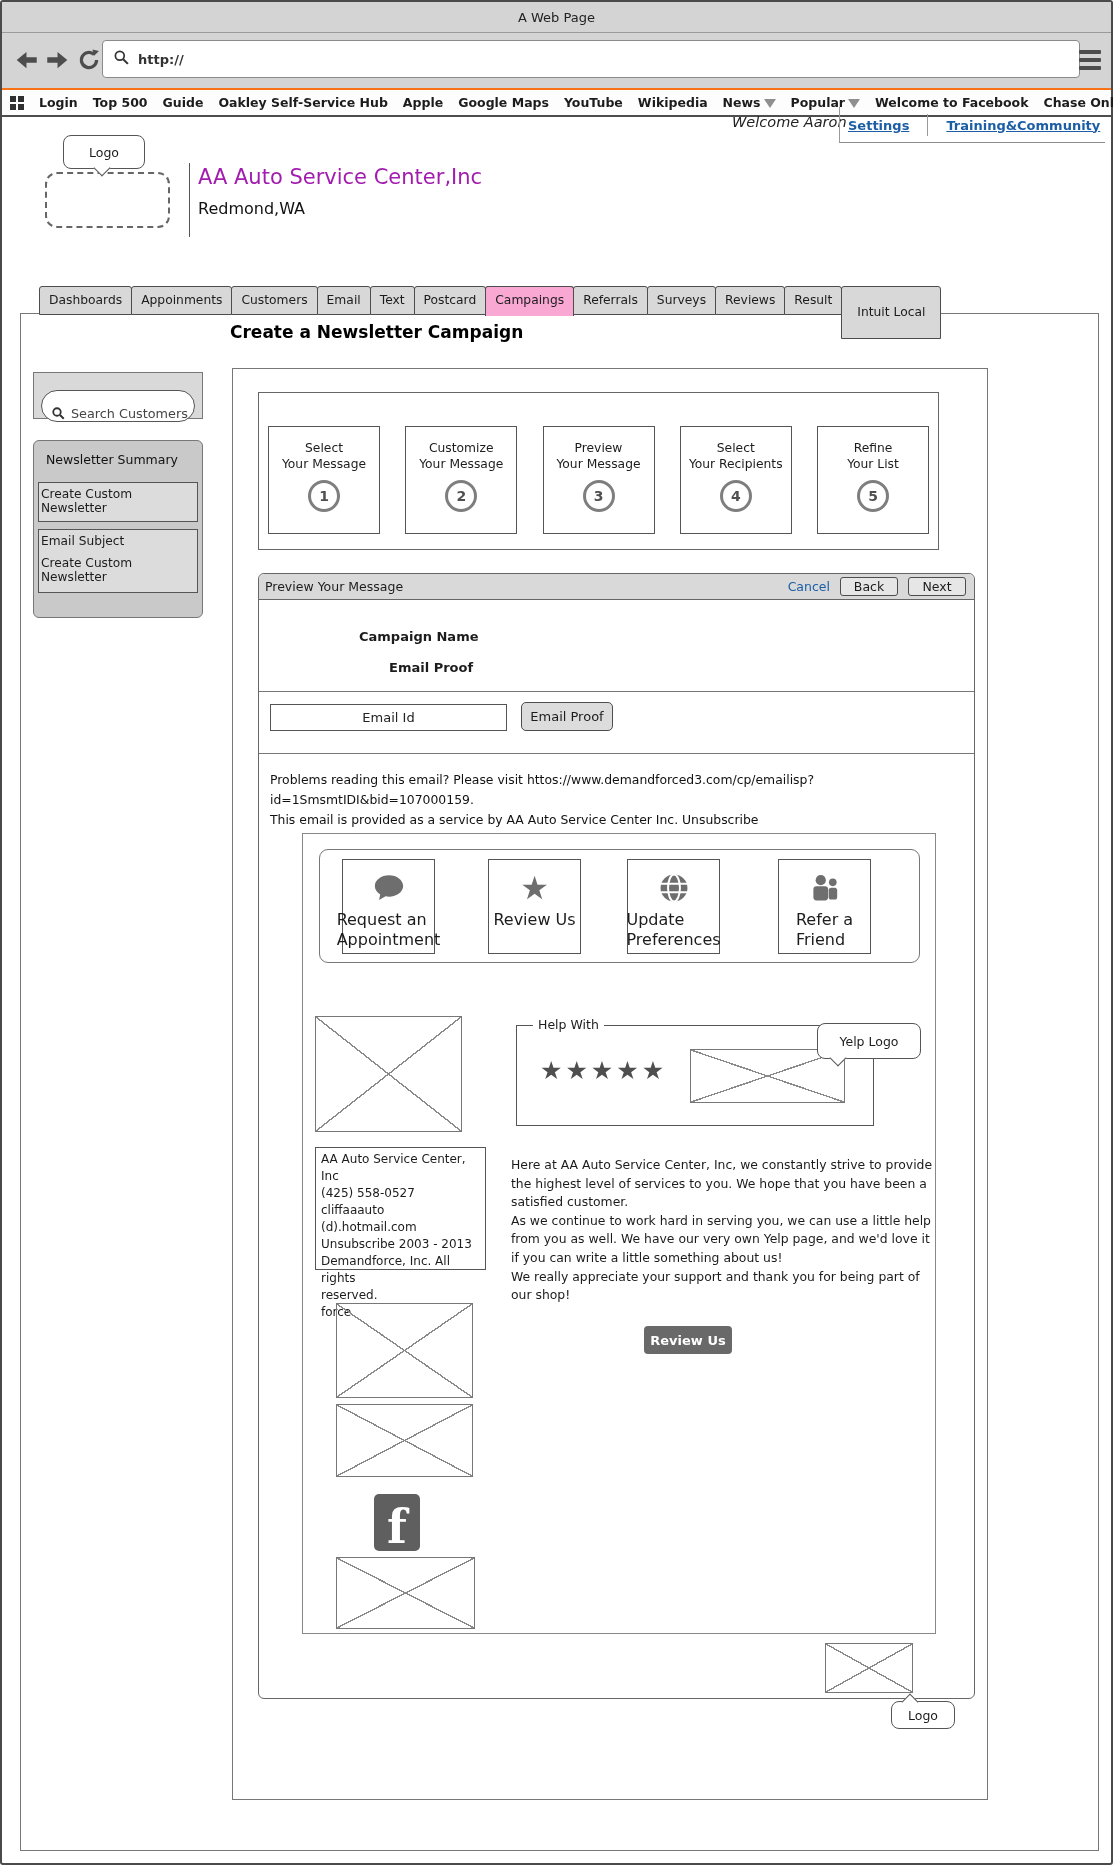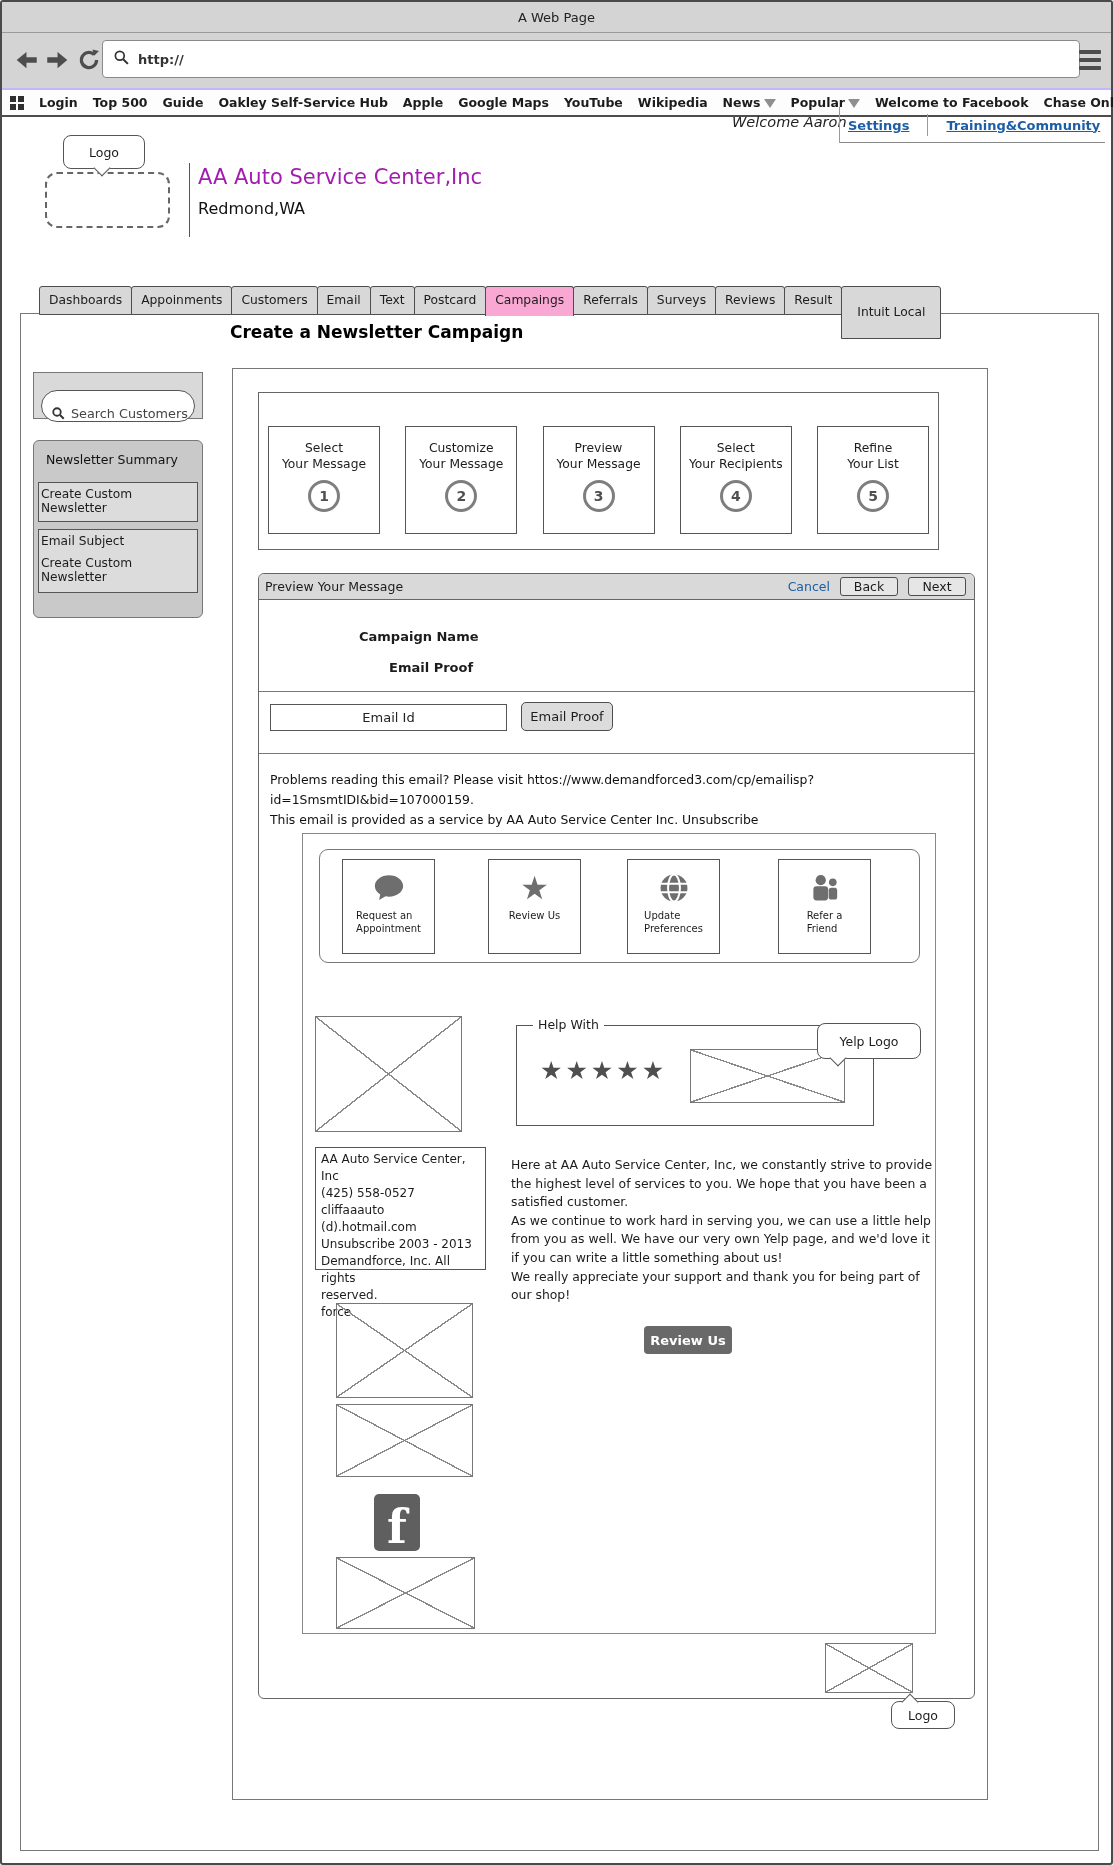--- a/index.html
+++ b/index.html
@@ -13,21 +13,21 @@
             font-size:13px;color:#222;}
   .toolbar{position:absolute;left:2px;top:33px;right:2px;height:55px;background:#d4d4d4;}
   .navbtn{position:absolute;top:14px;width:26px;height:26px;}
   .urlfield{position:absolute;left:100px;top:7px;width:978px;height:38px;background:#fff;
             border:1px solid #8a8a8a;border-radius:4px;box-sizing:border-box;
             display:flex;align-items:center;gap:8px;padding-left:10px;}
   .urltext{font-size:13px;font-weight:bold;color:#333;}
   .hamb{position:absolute;right:10px;top:17px;width:22px;height:20px;display:flex;flex-direction:column;justify-content:space-between;}
   .hamb div{height:4px;background:#4d4d4d;border-radius:1px;}
   .bookbar{position:absolute;left:2px;top:88px;right:2px;height:29px;background:#fdfdfd;
-           border-top:2px solid #c4b5fd;border-bottom:2px solid #4d4d4d;box-sizing:border-box;
+           border-top:2px solid #f97316;border-bottom:2px solid #4d4d4d;box-sizing:border-box;
            display:flex;align-items:center;gap:15px;padding:0 8px;}
   .grid4{display:grid;grid-template-columns:6px 6px;grid-template-rows:6px 6px;gap:2px;}
   .grid4 div{background:#2f2f2f;}
   .bm{font-size:12.5px;font-weight:bold;white-space:nowrap;display:flex;align-items:center;gap:3px;}
   .caret{width:0;height:0;border-left:6px solid transparent;border-right:6px solid transparent;
          border-top:9px solid #8f8f8f;margin-top:2px;}
 
   
   .welcome{position:absolute;left:732px;top:114px;font-style:italic;font-size:14.5px;color:#222;}
   .hnav{position:absolute;left:848px;top:114px;display:flex;gap:18px;align-items:center;}
@@ -98,21 +98,21 @@
   .emailproofbtn{position:absolute;left:262px;top:128px;width:92px;height:29px;background:#dcdcdc;border:1px solid #4d4d4d;
                  border-radius:5px;box-sizing:border-box;display:flex;align-items:center;justify-content:center;font-size:13px;}
   .disclaimer{position:absolute;left:11px;top:196px;width:700px;font-size:12.4px;line-height:1.6;color:#111;}
 
   
   .emailbox{position:absolute;left:43px;top:259px;width:634px;height:801px;border:1px solid #888;box-sizing:border-box;}
   .iconstrip{position:absolute;left:16px;top:15px;width:601px;height:114px;border:1px solid #777;border-radius:9px;box-sizing:border-box;}
   .action{position:absolute;top:9px;width:93px;height:95px;border:1px solid #555;box-sizing:border-box;background:#fff;
           display:flex;flex-direction:column;align-items:center;}
   .action .ic{height:44px;display:flex;align-items:center;justify-content:center;margin-top:6px;}
-  .action .al{font-size:10px;line-height:1.25;text-align:left;}
+  .action .al{font-size:16px;line-height:1.25;text-align:left;}
   .star-glyph{font-size:32px;color:#6e6e6e;line-height:1;}
   .xbox{position:absolute;border:1px solid #777;box-sizing:border-box;background:
     linear-gradient(to top right,transparent calc(50% - 0.7px),#8a8a8a calc(50% - 0.7px),#8a8a8a calc(50% + 0.7px),transparent calc(50% + 0.7px)),
     linear-gradient(to bottom right,transparent calc(50% - 0.7px),#8a8a8a calc(50% - 0.7px),#8a8a8a calc(50% + 0.7px),transparent calc(50% + 0.7px));}
   .fieldset{position:absolute;left:213px;top:191px;width:358px;height:101px;border:1px solid #555;box-sizing:border-box;}
   .legend{position:absolute;left:16px;top:-9px;background:#fff;padding:0 5px;font-size:12.5px;}
   .stars{position:absolute;left:23px;top:30px;font-size:25px;letter-spacing:3px;color:#4f4f4f;}
   .addrbox{position:absolute;left:12px;top:313px;width:171px;height:123px;border:1px solid #555;box-sizing:border-box;
            font-size:12px;line-height:1.42;padding:3px 5px;}
   .bodytext{position:absolute;left:208px;top:322px;width:424px;font-size:12.4px;line-height:1.5;}

